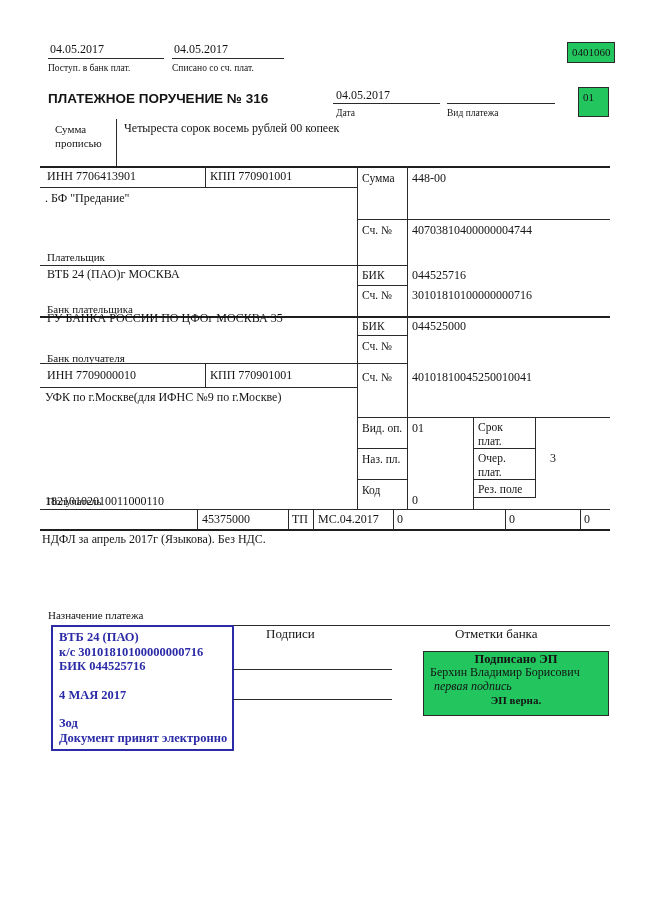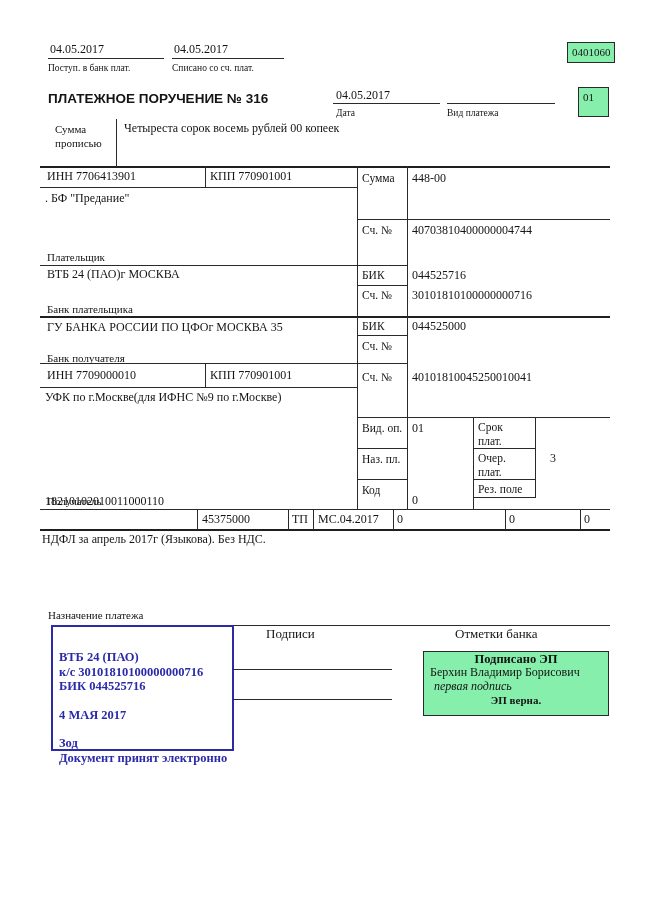--- a/index.html
+++ b/index.html
@@ -6,21 +6,21 @@
   #page{position:relative;width:660px;height:919px;background:#ffffff;overflow:hidden;
         font-family:"Liberation Serif","DejaVu Serif",serif;color:#141414;}
   .t{position:absolute;font-size:12px;line-height:13px;white-space:nowrap;}
   .sm{font-size:9.5px;line-height:10px;}
   .lab{font-size:11px;}
   .cell-lab{font-size:11.5px;}
   .title{font-family:"Liberation Sans","DejaVu Sans",sans-serif;font-weight:bold;font-size:13.5px;}
   .hl{position:absolute;height:1px;background:#2a2a2a;}
   .hl2{position:absolute;height:2px;background:#1f1f1f;}
   .vl{position:absolute;width:1px;background:#2a2a2a;}
-  .box{position:absolute;border:1px solid #2a2a2a;background:#86efac;}
+  .box{position:absolute;border:1px solid #2a2a2a;background:#22c55e;}
   .bluebox{position:absolute;border:2px solid #2b2ba8;background:#fff;}
   .blue{color:#2b2ba8;font-weight:bold;font-size:12.5px;line-height:14.6px;}
   .blue .bl{white-space:nowrap;}
   .spacer{height:14px;}
   .stamp-title{font-weight:bold;text-align:center;font-size:12.5px;line-height:14px;}
   .stamp-name{font-size:12px;line-height:13.5px;padding-left:6px;}
   .stamp-sub{font-style:italic;font-size:12px;line-height:13.5px;padding-left:10px;}
   .stamp-ver{font-weight:bold;text-align:center;font-size:11px;line-height:14px;}
   .wrap2{white-space:normal;line-height:13.5px;}
   .hdr{font-size:13px;}
@@ -102,21 +102,21 @@
   <div class="t cell-lab" style="left:362px;top:224px;">Сч. №</div>
   <div class="t" style="left:412px;top:224px;">40703810400000004744</div>
 
   <div class="t" style="left:47px;top:268px;">ВТБ 24 (ПАО)г МОСКВА</div>
   <div class="t lab" style="left:47px;top:303px;">Банк плательщика</div>
   <div class="t cell-lab" style="left:362px;top:269px;">БИК</div>
   <div class="t" style="left:412px;top:269px;">044525716</div>
   <div class="t cell-lab" style="left:362px;top:289px;">Сч. №</div>
   <div class="t" style="left:412px;top:289px;">30101810100000000716</div>
 
-  <div class="t" style="left:47px;top:321px;">ГУ БАНКА РОССИИ ПО ЦФОг МОСКВА 35</div>
+  <div class="t" style="left:47px;top:312px;">ГУ БАНКА РОССИИ ПО ЦФОг МОСКВА 35</div>
   <div class="t lab" style="left:47px;top:352px;">Банк получателя</div>
   <div class="t cell-lab" style="left:362px;top:320px;">БИК</div>
   <div class="t" style="left:412px;top:320px;">044525000</div>
   <div class="t cell-lab" style="left:362px;top:340px;">Сч. №</div>
 
   <div class="t" style="left:47px;top:369px;">ИНН 7709000010</div>
   <div class="t" style="left:210px;top:369px;">КПП 770901001</div>
   <div class="t" style="left:45px;top:391px;">УФК по г.Москве(для ИФНС №9 по г.Москве)</div>
   <div class="t lab" style="left:47px;top:495px;">Получатель</div>
   <div class="t cell-lab" style="left:362px;top:371px;">Сч. №</div>
@@ -138,21 +138,21 @@
   <div class="t" style="left:318px;top:513px;">МС.04.2017</div>
   <div class="t" style="left:397px;top:513px;">0</div>
   <div class="t" style="left:509px;top:513px;">0</div>
   <div class="t" style="left:584px;top:513px;">0</div>
 
   <div class="t" style="left:42px;top:533px;">НДФЛ за апрель 2017г (Языкова). Без НДС.</div>
   <div class="t lab" style="left:48px;top:609px;">Назначение платежа</div>
   <div class="hl" style="left:232px;top:625px;width:378px;"></div>
 
   <div class="bluebox" style="left:51px;top:625px;width:179px;height:122px;">
-    <div class="blue" style="position:absolute;left:6px;top:3px;margin-top:20px;">
+    <div class="blue" style="position:absolute;left:6px;top:3px;">
       <div class="bl">ВТБ 24 (ПАО)</div>
       <div class="bl">к/с 30101810100000000716</div>
       <div class="bl">БИК 044525716</div>
       <div class="spacer"></div>
       <div class="bl">4 МАЯ 2017</div>
       <div class="spacer"></div>
       <div class="bl">Зод</div>
       <div class="bl">Документ принят электронно</div>
     </div>
   </div>

